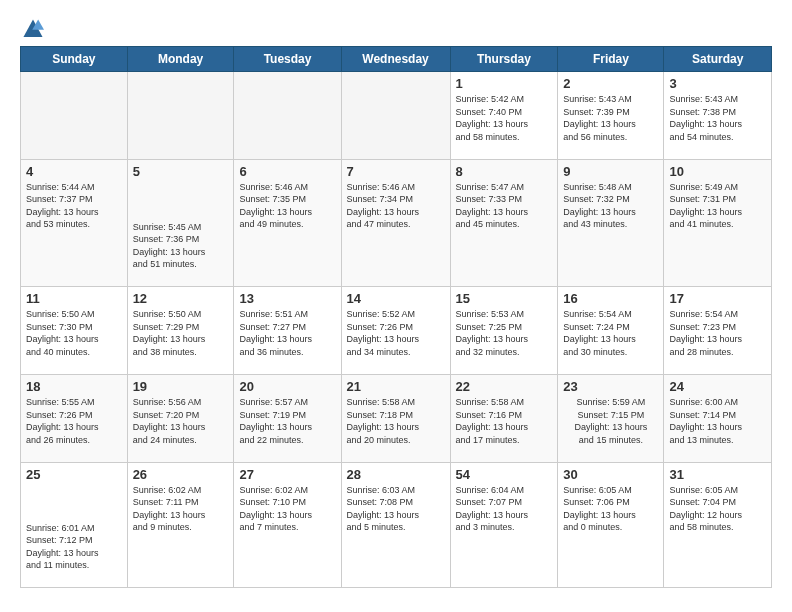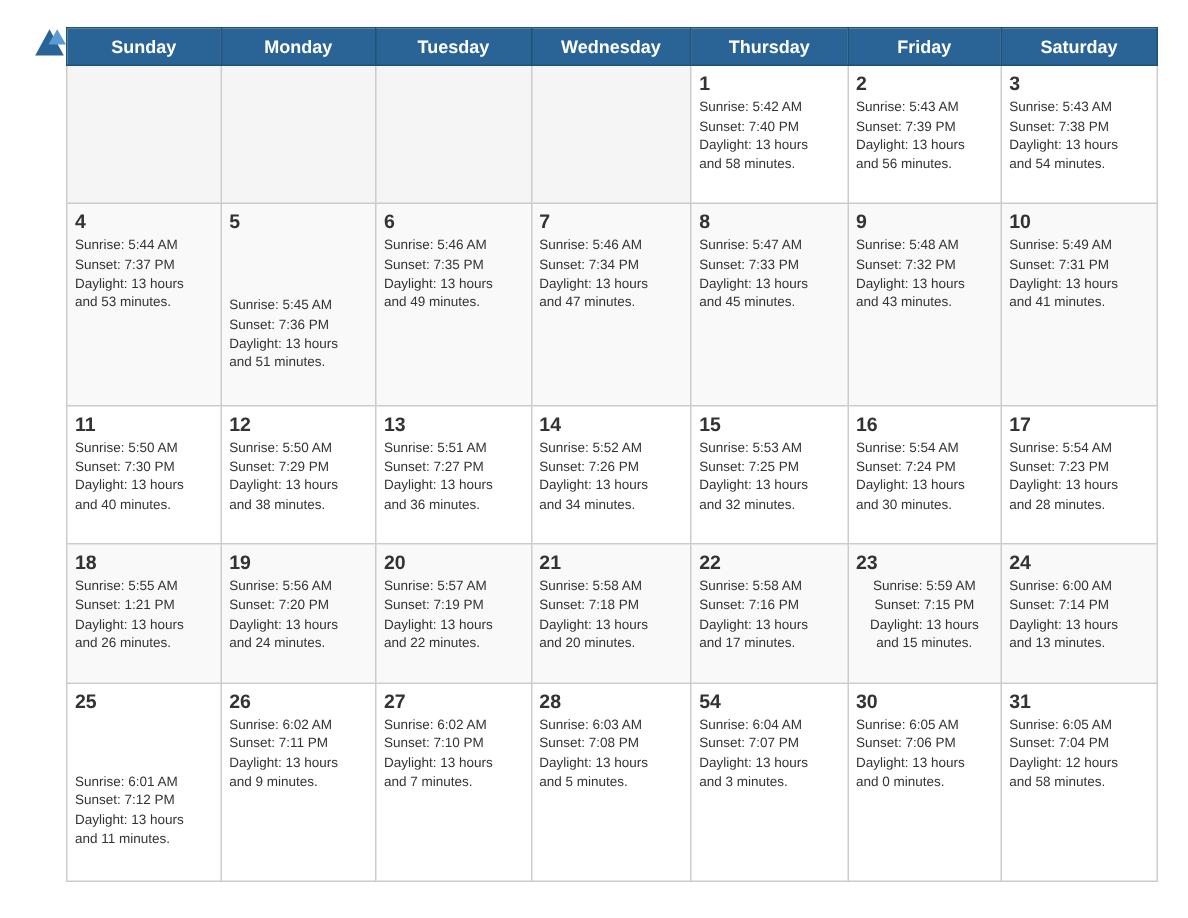--- a/index.html
+++ b/index.html
@@ -8,20 +8,21 @@
       background: #fff;
       width: 792px;
       height: 612px;
       overflow: hidden;
     }
     .page {
       width: 792px;
       height: 612px;
       padding: 18px 20px 24px 20px;
       display: flex;
+      flex-direction: column;
     }
     .header {
       display: flex;
       justify-content: space-between;
       align-items: flex-start;
       margin-bottom: 10px;
     }
     .logo {
       display: flex;
       flex-direction: column;
@@ -261,21 +262,21 @@
             <div class="day-info" style="white-space: pre-line;">Sunrise: 5:54 AM
 Sunset: 7:23 PM
 Daylight: 13 hours
 and 28 minutes.</div>
           </td>
         </tr>
         <tr>
           <td>
             <div class="day-number">18</div>
             <div class="day-info" style="white-space: pre-line;">Sunrise: 5:55 AM
-Sunset: 1:21 PM
+Sunset: 7:26 PM
 Daylight: 13 hours
 and 26 minutes.</div>
           </td>
           <td>
             <div class="day-number">19</div>
             <div class="day-info" style="white-space: pre-line;">Sunrise: 5:56 AM
 Sunset: 7:20 PM
 Daylight: 13 hours
 and 24 minutes.</div>
           </td>

